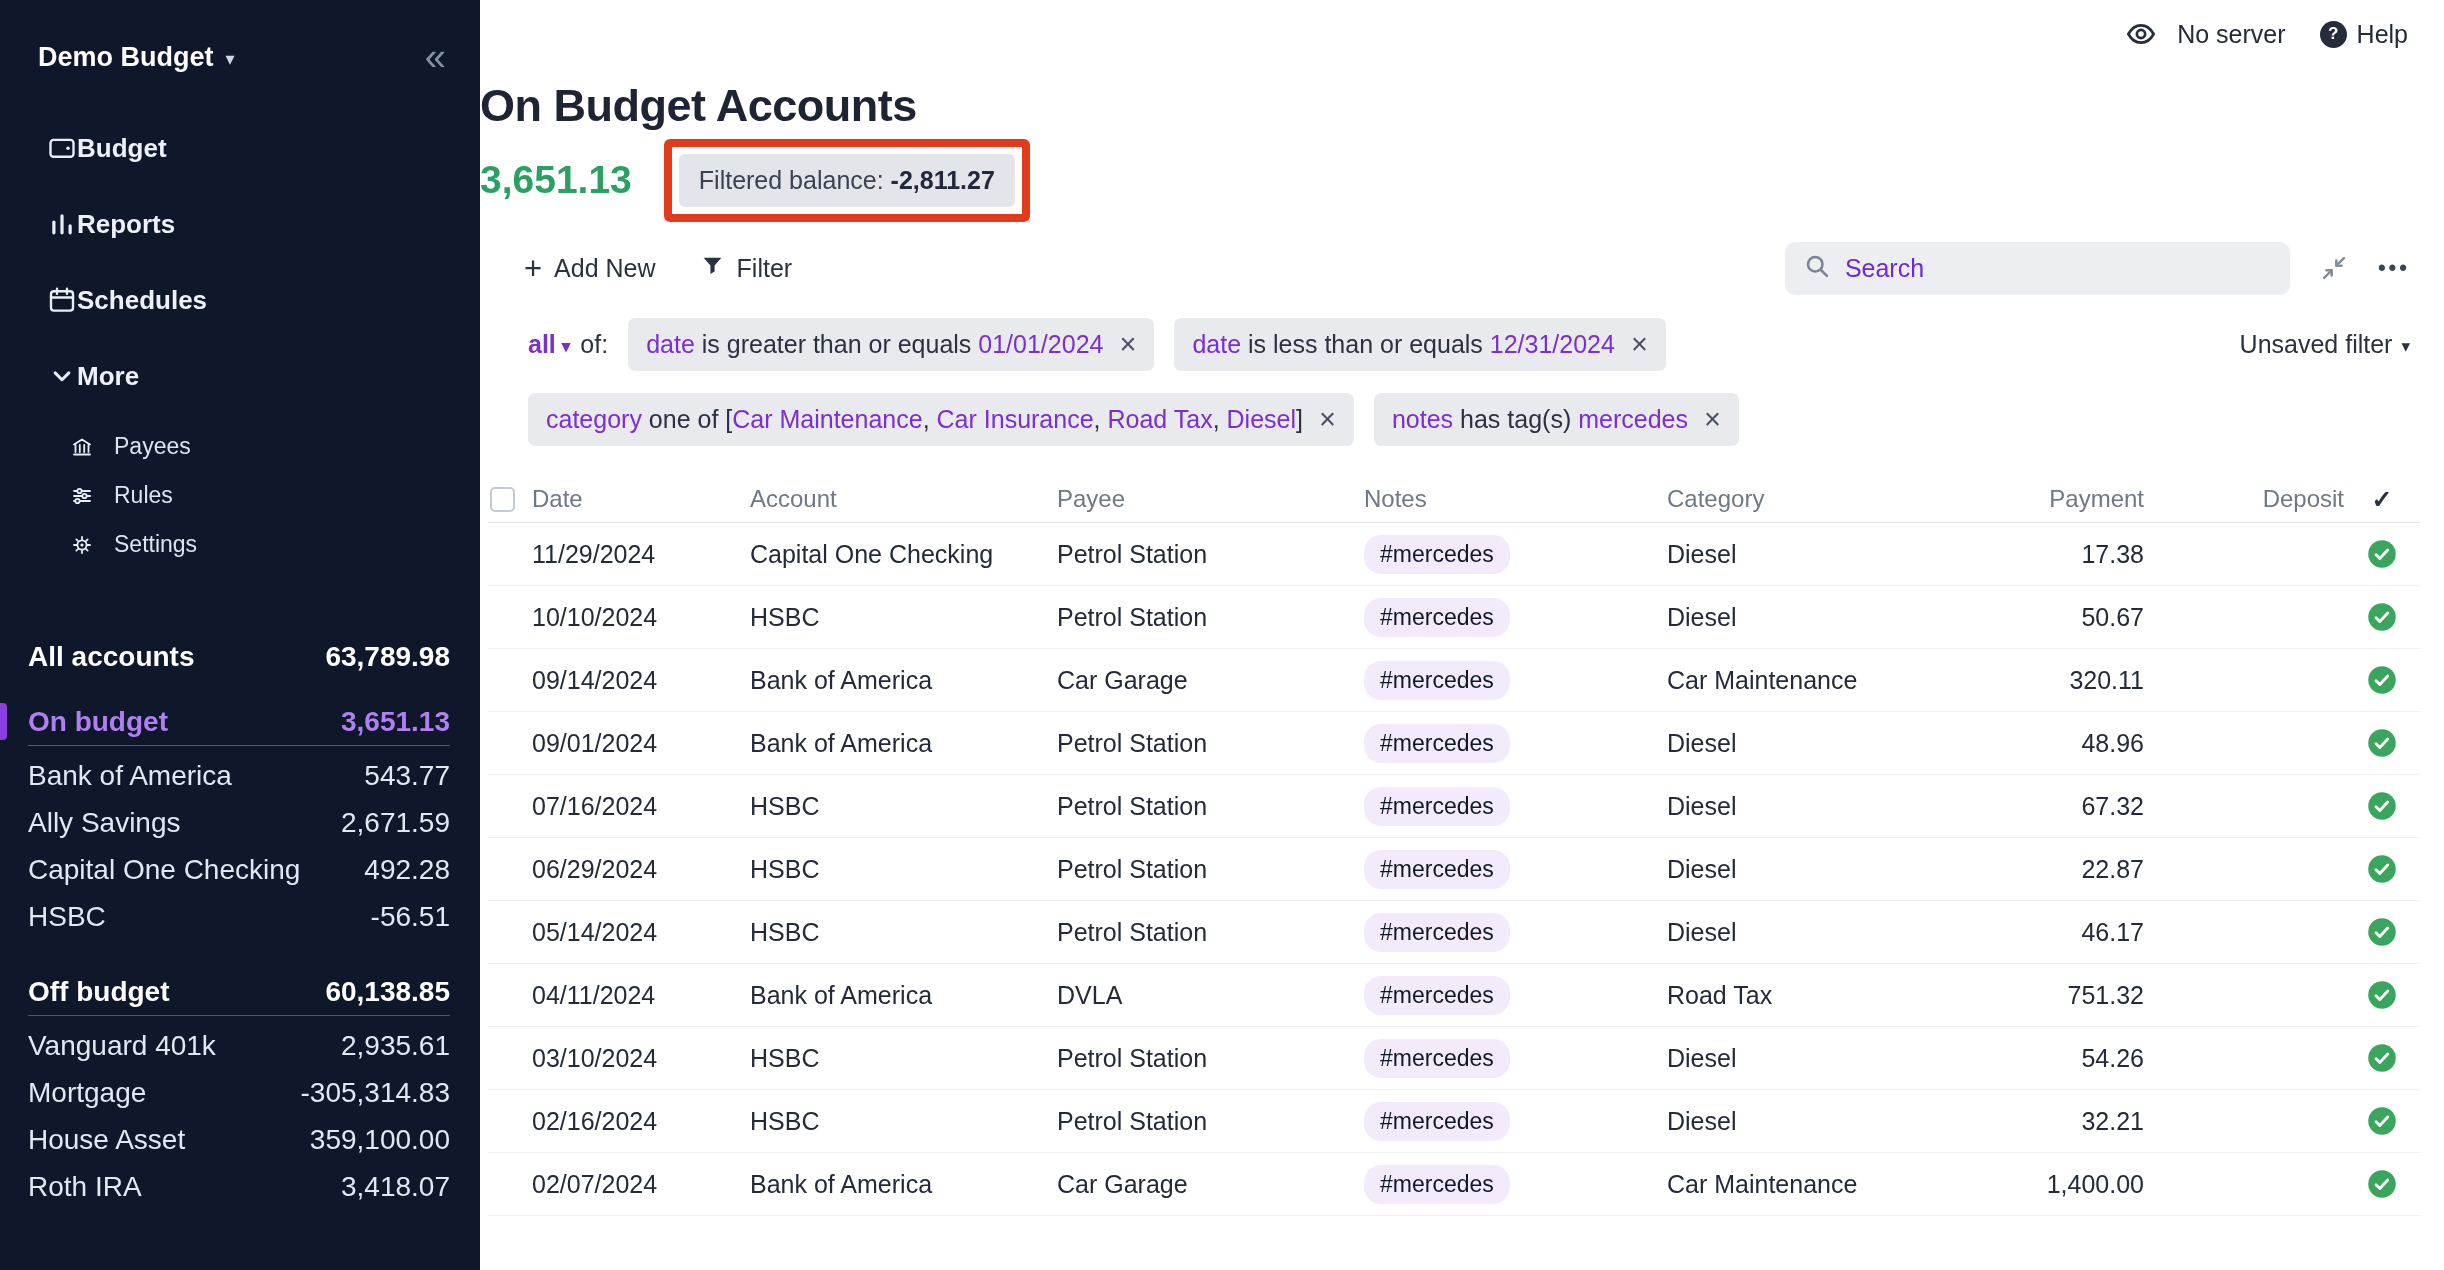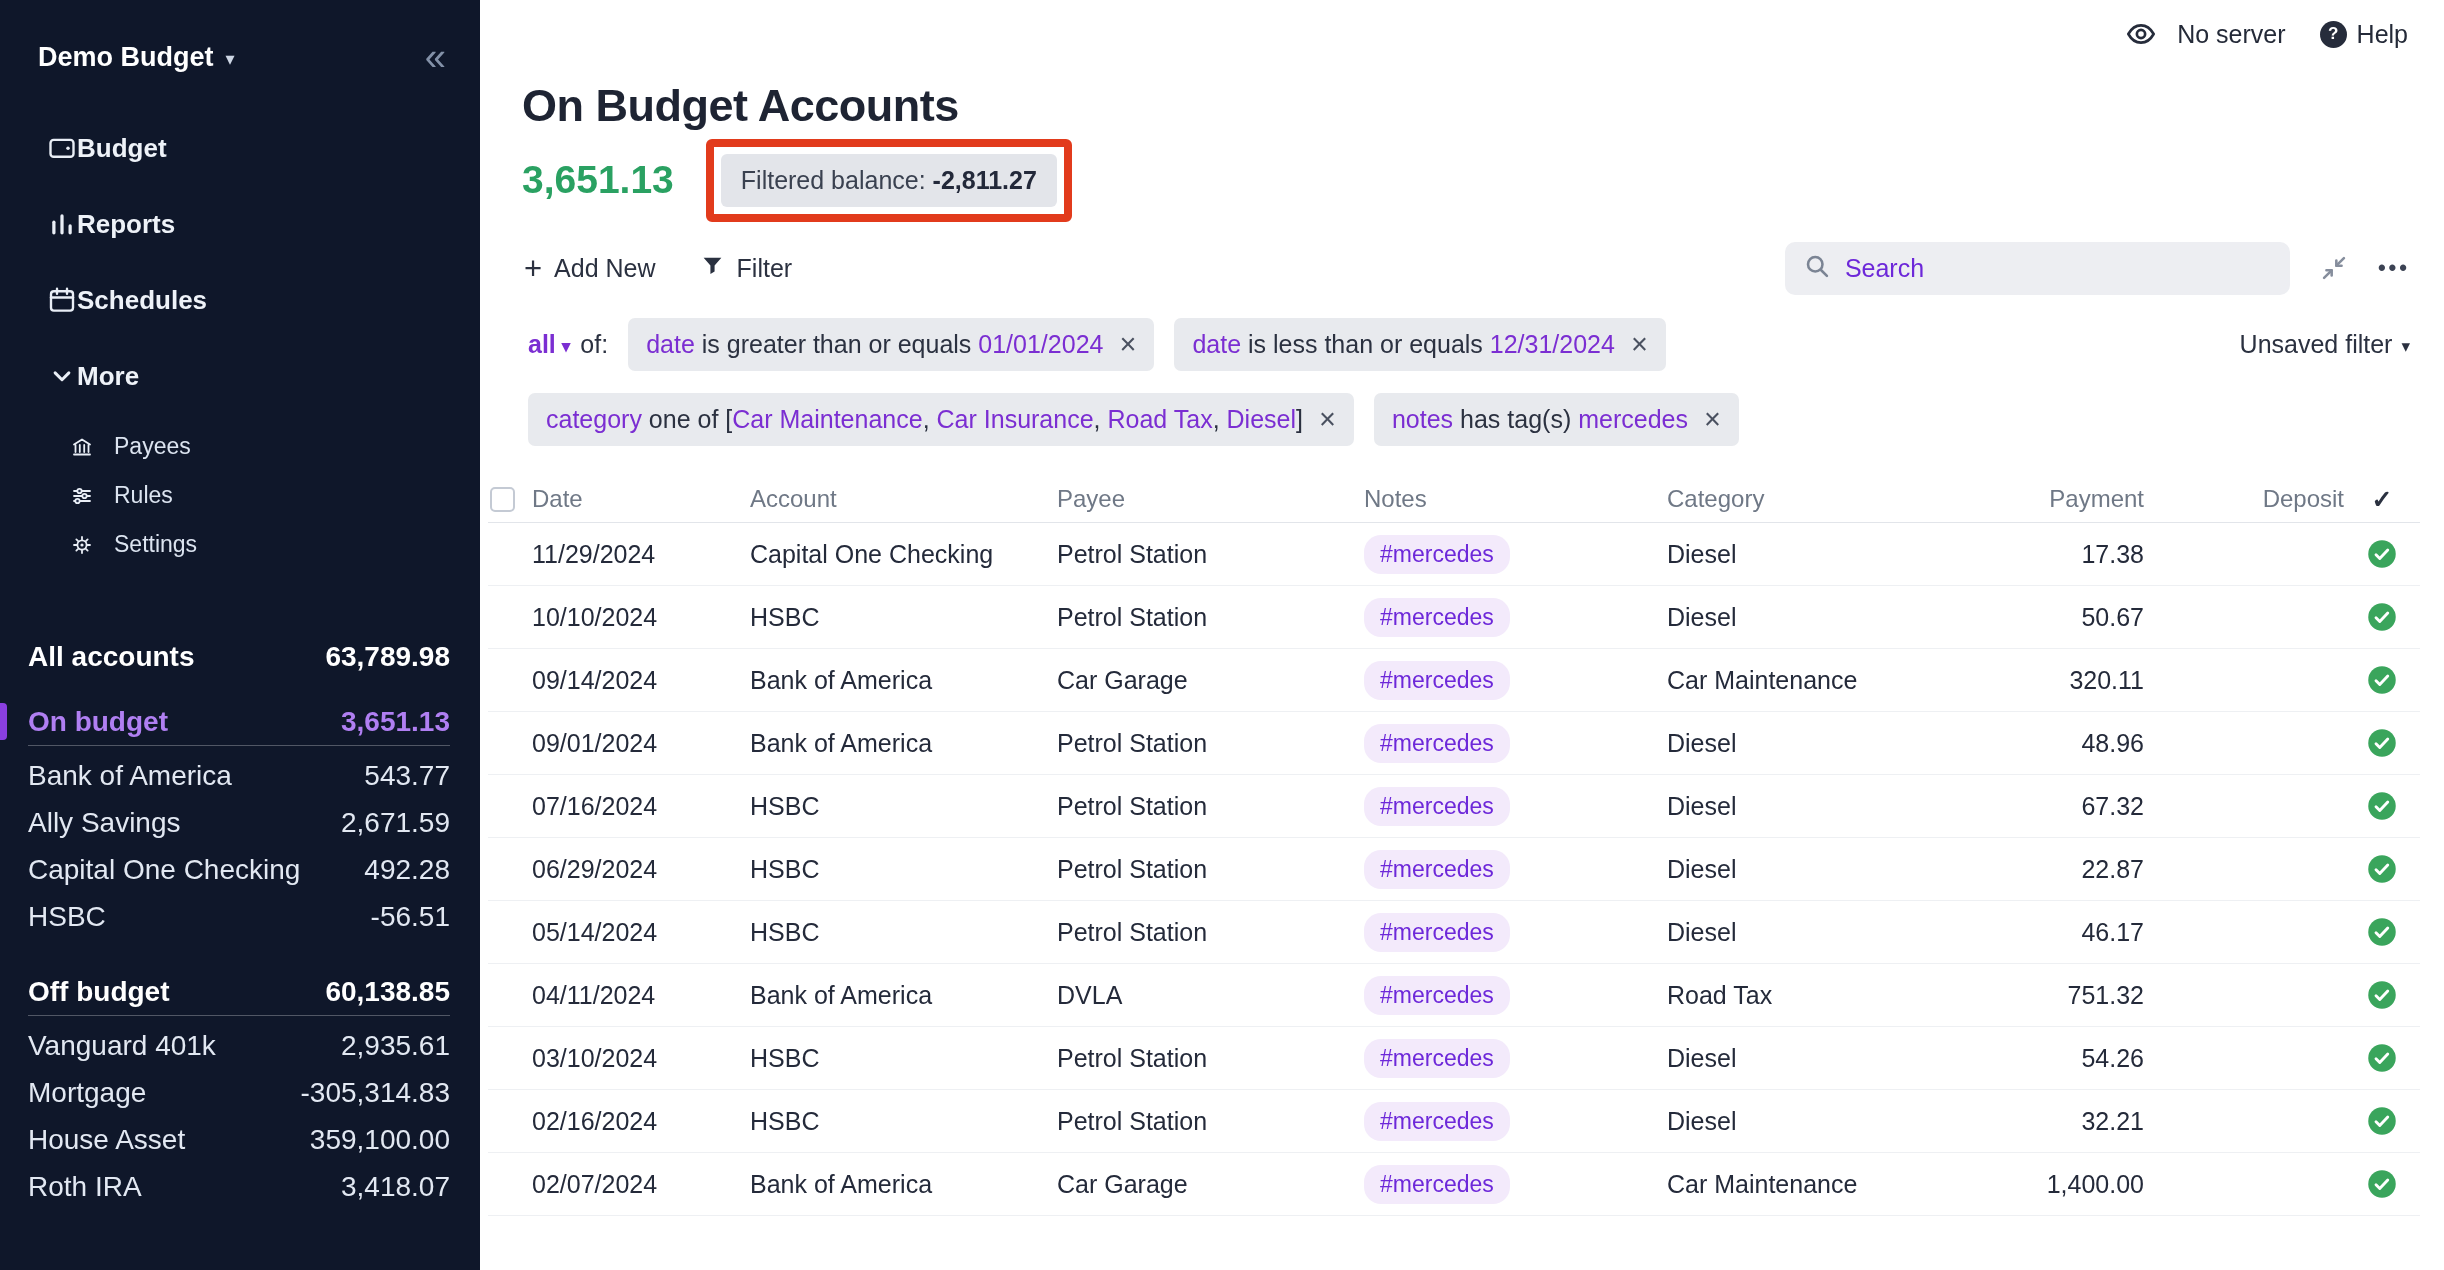--- a/index.html
+++ b/index.html
@@ -39,21 +39,21 @@
   .sb-svg{stroke:#e9eef6;fill:none;stroke-width:1.9;stroke-linecap:round;stroke-linejoin:round;}
 
   
   .main{flex:1;position:relative;background:#ffffff;overflow:hidden;}
   .top-right{position:absolute;top:18px;right:36px;display:flex;align-items:center;font-size:25px;color:#242a38;}
   .eye-btn{background:none;border:none;cursor:pointer;padding:0;display:flex;}
   .no-server{margin-left:20px;cursor:pointer;}
   .help{margin-left:34px;display:flex;align-items:center;gap:10px;cursor:pointer;}
   .help-circle{width:27px;height:27px;border-radius:50%;background:#262c3b;color:#ffffff;font-size:17px;font-weight:700;display:flex;align-items:center;justify-content:center;}
 
-  .page-head{padding-left:42px;padding-right:34px;}
+  .page-head{padding-right:34px;}
   h1{margin:80px 0 0;font-size:45px;font-weight:700;color:#1e2433;letter-spacing:-0.5px;}
   .balance-row{margin-top:4px;display:flex;align-items:center;gap:32px;height:88px;}
   .balance{font-size:39px;font-weight:600;color:#2aa162;}
   .annotation-box{border:8px solid #e23b1c;border-radius:6px;padding:7px;display:flex;}
   .filtered-pill{background:#e3e5ea;border-radius:6px;height:53px;display:flex;align-items:center;padding:0 20px;font-size:25px;color:#3a4150;white-space:pre;}
   .filtered-pill b{color:#23293a;font-weight:700;}
 
   .toolbar{margin-top:16px;padding:0 34px 0 44px;display:flex;align-items:center;height:56px;}
   .tool-btn{display:flex;align-items:center;gap:12px;font-size:25px;color:#2b3140;font-weight:500;background:none;border:none;cursor:pointer;font-family:inherit;padding:0;}
   .tool-btn .plus{font-size:31px;font-weight:400;line-height:1;}
@@ -77,21 +77,21 @@
 
   .table{margin:30px 24px 0 8px;}
   .thead,.trow{display:grid;grid-template-columns:44px 218px 307px 307px 303px 330px 1fr 200px 76px;align-items:center;}
   .thead{height:46px;border-bottom:1px solid #e2e5ea;color:#6f7886;font-size:24px;}
   .trow{height:62px;border-bottom:1px solid #eef0f3;font-size:25px;color:#242a3a;}
   .h-payment,.c-payment,.h-deposit,.c-deposit{text-align:right;}
   .h-status,.c-status{display:flex;justify-content:center;}
   .h-check{display:flex;}
   .sel-checkbox{width:21px;height:21px;border:2px solid #c4cad4;border-radius:5px;margin-left:2px;background:#fff;cursor:pointer;}
   .h-status-check{color:#2a3140;font-size:25px;font-weight:600;}
-  .tag{display:inline-flex;padding:6px 16px;border-radius:17px;background:#f3eafb;color:#6d28d9;font-size:23px;cursor:pointer;}
+  .tag{display:inline-flex;padding:6px 16px;border-radius:17px;background:#f3eafb;color:#0f172a;font-size:23px;cursor:pointer;}
   .check-circle{display:flex;cursor:pointer;}
 </style>
 </head>
 <body>
 
 <div class="app">
 
   <aside class="sidebar">
     <div class="sb-header">
       <div class="budget-switcher">

